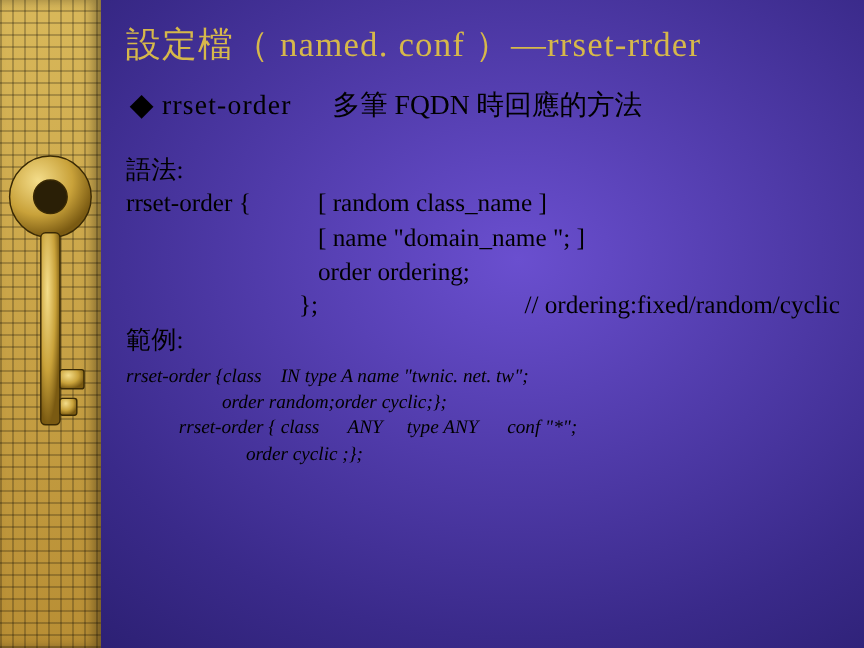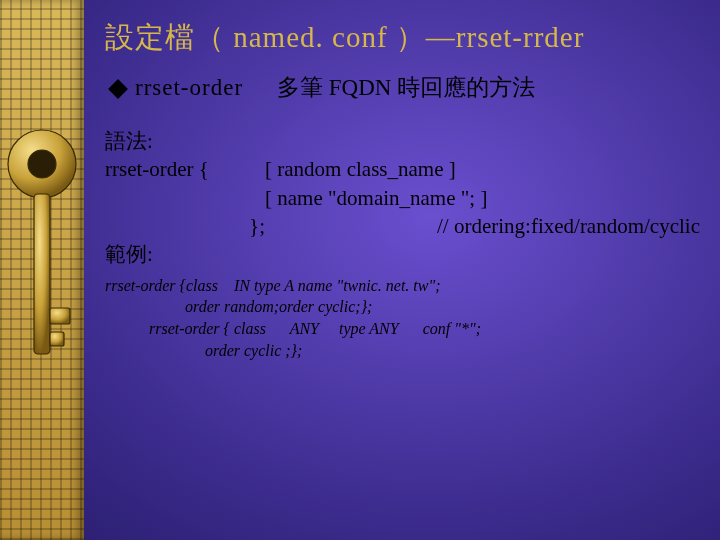--- a/index.html
+++ b/index.html
@@ -86,20 +86,26 @@
       <div class="r">
         <div class="c1"></div>
       </div>
       <div class="r">
         <div class="c1"></div>
         <div class="c2 just">
           <span>[ name </span><span class="it">"domain_name "</span><span>; ]</span>
         </div>
       </div>
       <div class="r">
+        <div class="c1"></div>
+        <div class="c2 just">
+          <span>order </span><span class="it">ordering;</span><span></span>
+        </div>
+      </div>
+      <div class="r">
         <div class="c1" style="text-align:right;padding-right:18px;">};</div>
         <div class="c2">// ordering:fixed/random/cyclic</div>
       </div>
       <div class="r">
         <div class="c1">範例:</div>
         <div class="c2"></div>
       </div>
     </div>
 
     <div class="ex">

